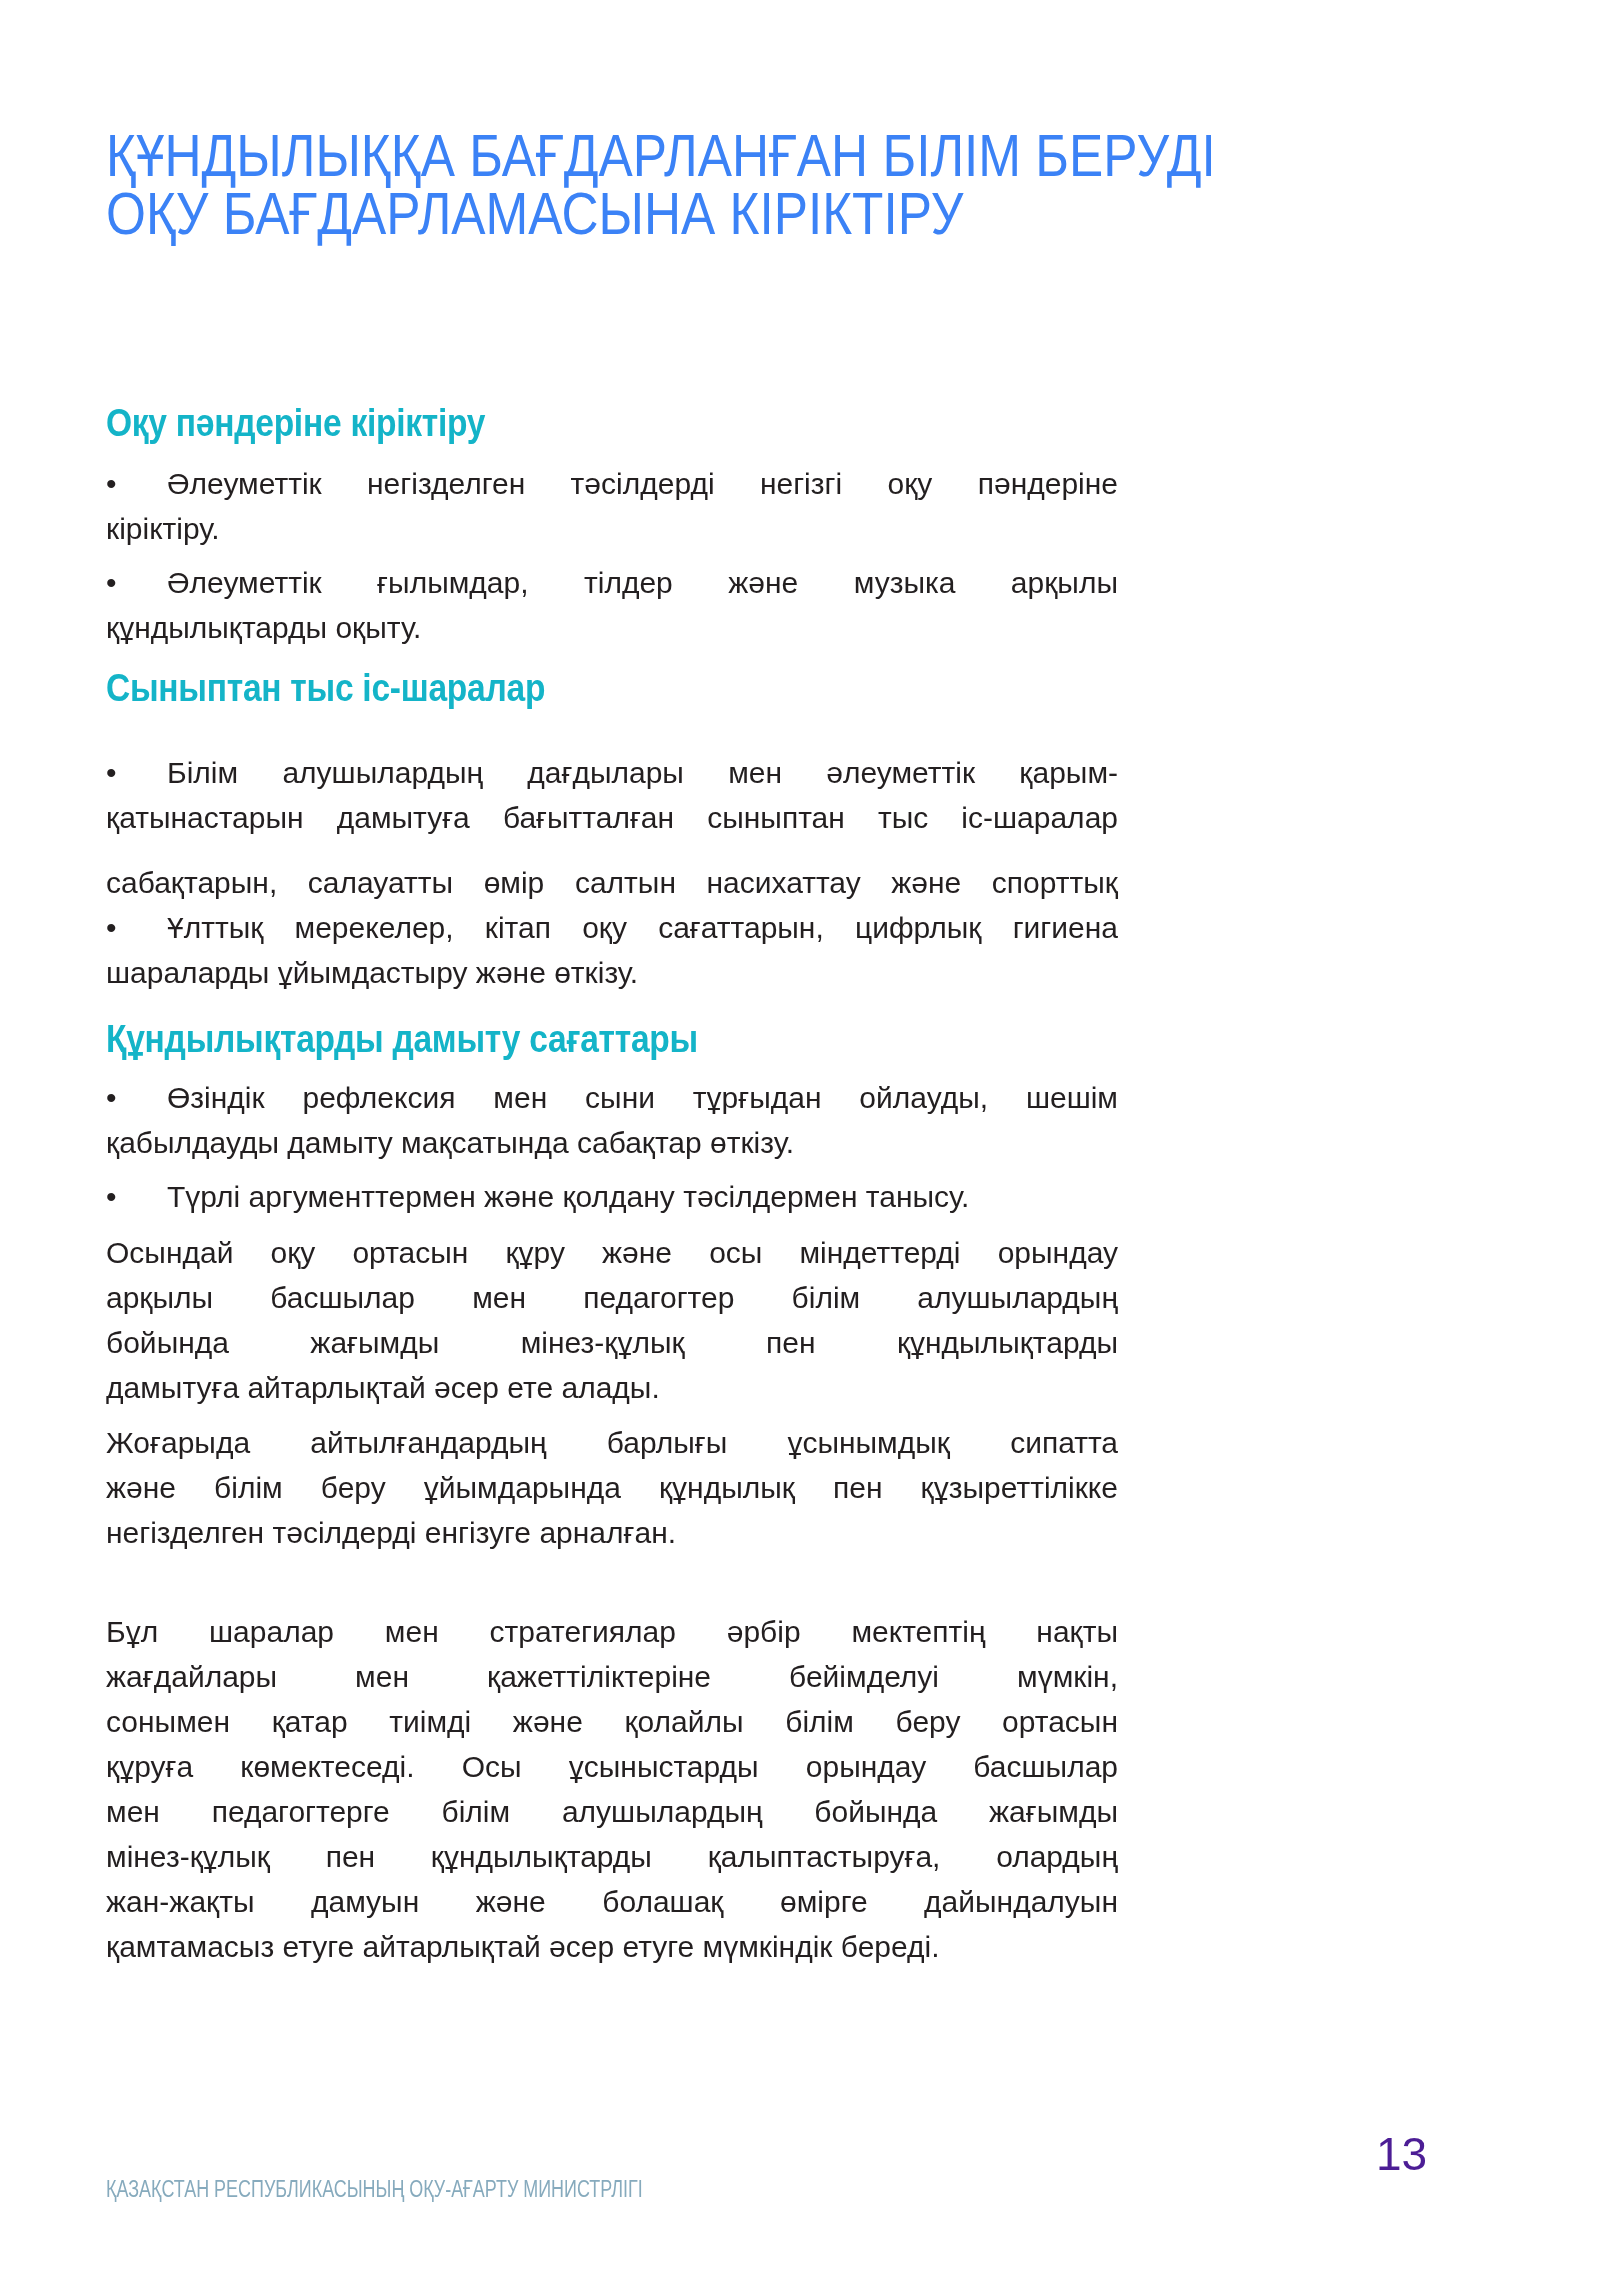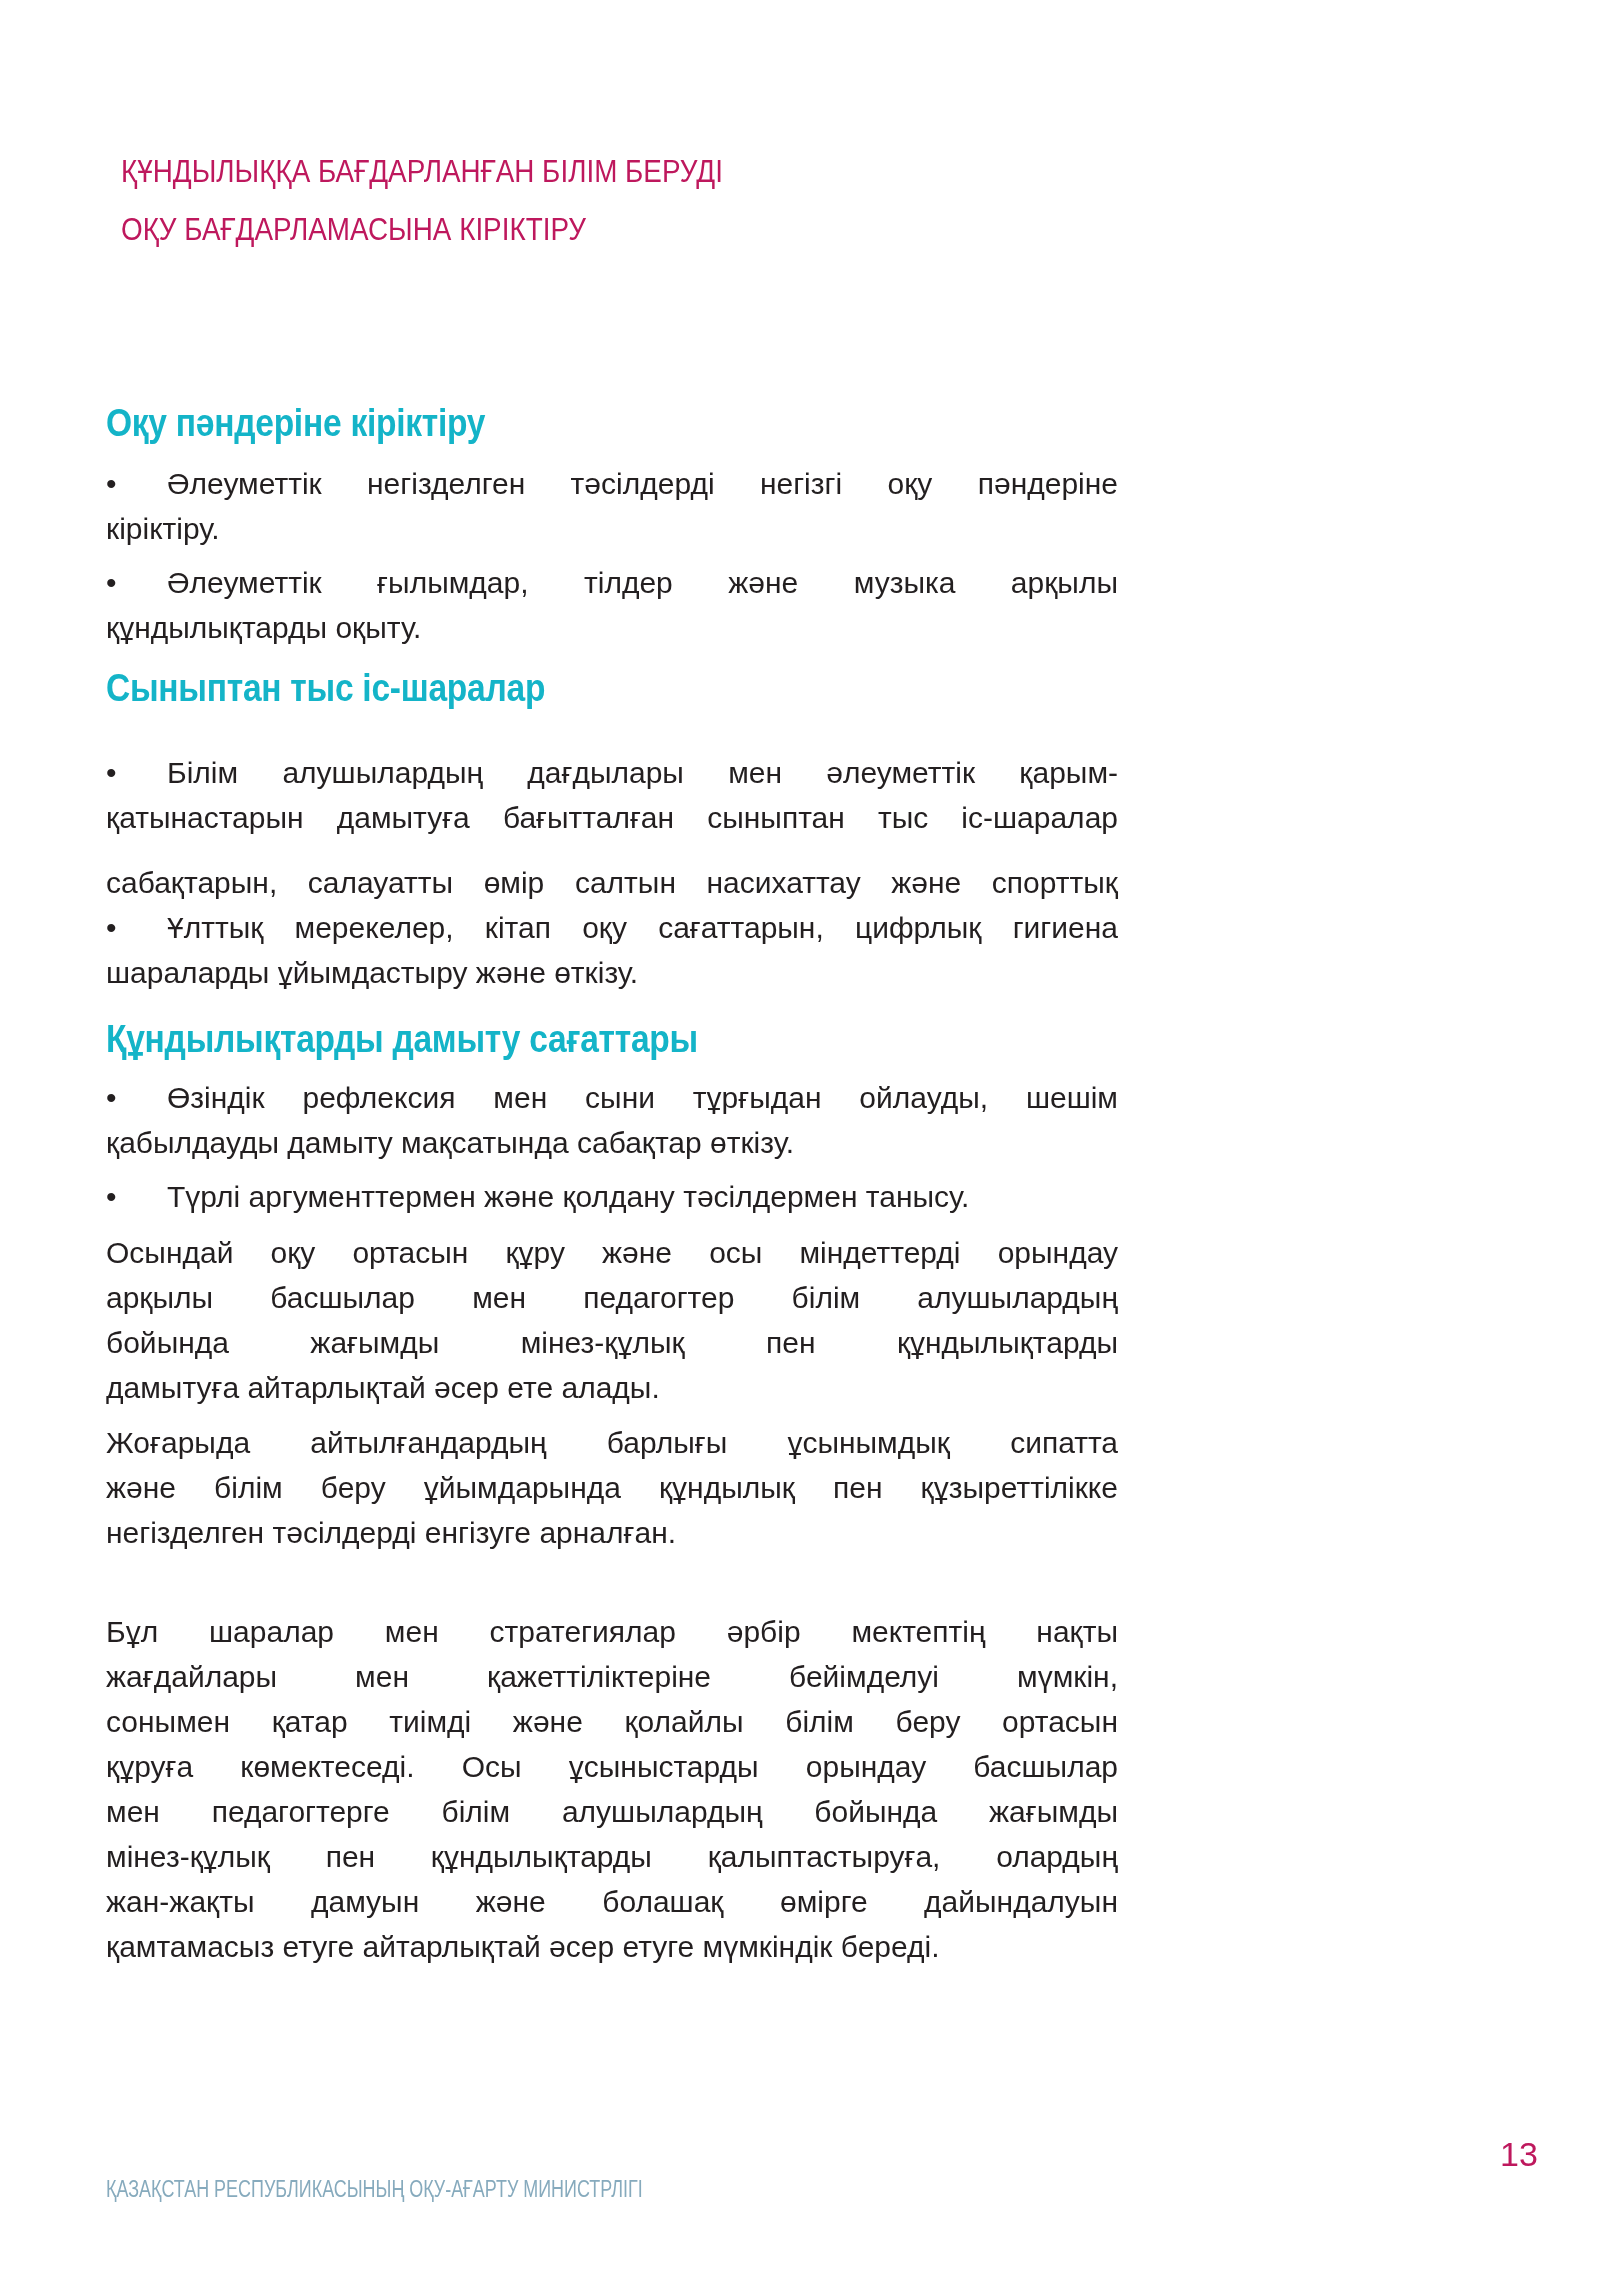--- a/index.html
+++ b/index.html
@@ -1,29 +1,29 @@
 <!DOCTYPE html>
 <html style="font-size:14.3px"><head>
 <meta charset="utf-8">
 <style>
   html, body { margin:0; padding:0; background:#ffffff; }
   body { width:1603px; height:2286px; position:relative; overflow:hidden;
          font-family:"Liberation Sans", sans-serif; color:#231f20; }
   .abs { position:absolute; left:106px; }
-  .title { font-size:32px; line-height:58px; color:#be185d; font-weight:normal; margin:15px; }
+  .title { font-size:59px; line-height:58px; color:#3b82f6; font-weight:normal; margin:0; }
   .title .tl { display:block; white-space:nowrap; transform-origin:left center; transform:scaleX(0.87); }
   .h2 { font-size:39px; line-height:50px; color:#14b4c8; font-weight:bold; margin:0;
         white-space:nowrap; transform-origin:left center; transform:scaleX(0.86); letter-spacing:-0.3px; }
   .para { width:1012px; font-size:30px; line-height:45px; margin:0; }
   .ln { display:block; text-align:justify; text-align-last:justify; white-space:normal; height:45px; overflow:visible; }
   .ln.last { text-align-last:left; }
   .bullet { display:inline-block; width:61px; text-align:left; }
   .footer-org { font-size:23px; line-height:27px; color:#86aabd; white-space:nowrap;
                 transform-origin:left center; transform:scaleX(0.78); letter-spacing:0; }
-  .page-num { position:absolute; left:1500px; font-size:34px; line-height:39px; color:#be185d; }
+  .page-num { position:absolute; left:1376px; font-size:46px; line-height:39px; color:#4c1d95; }
 </style>
 </head>
 <body>
 
 <h1 class="abs title" style="top:127px;">
   <span class="tl">ҚҰНДЫЛЫҚҚА БАҒДАРЛАНҒАН БІЛІМ БЕРУДІ</span>
   <span class="tl">ОҚУ БАҒДАРЛАМАСЫНА КІРІКТІРУ</span>
 </h1>
 
 <h2 class="abs h2" style="top:398px;">Оқу пәндеріне кіріктіру</h2>

